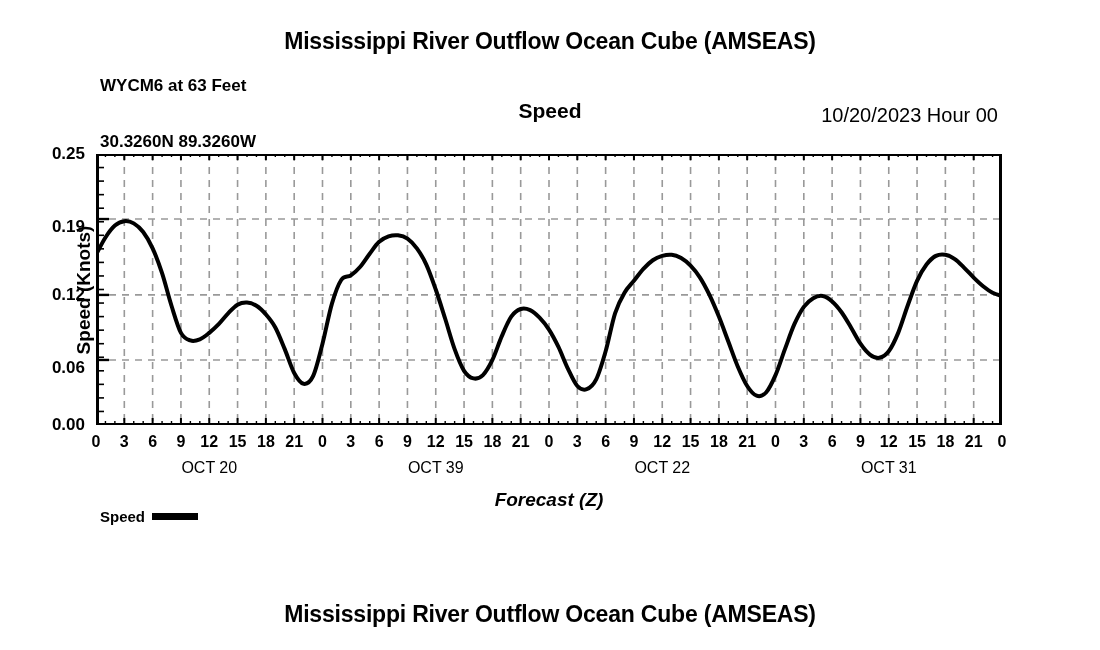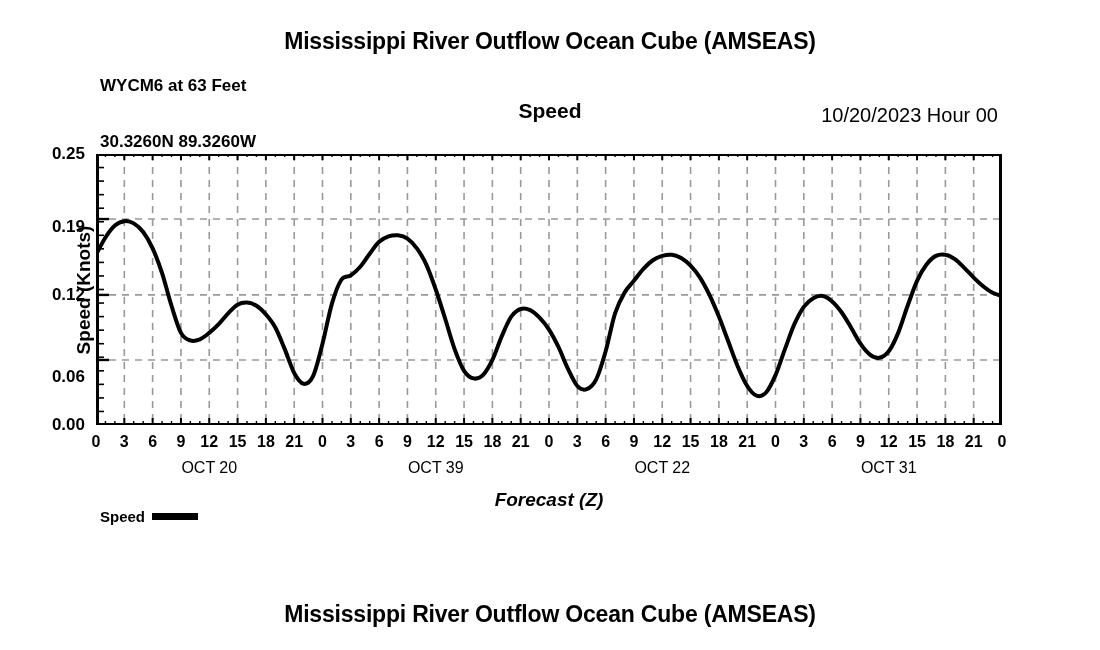--- a/index.html
+++ b/index.html
@@ -407,21 +407,21 @@
         <line x1="0" y1="140.92000000000002" x2="13" y2="140.92000000000002" stroke="#000" stroke-width="2.4"></line>
         <line x1="0" y1="65.03999999999999" x2="13" y2="65.03999999999999" stroke="#000" stroke-width="2.4"></line>
         <line x1="0" y1="0" x2="13" y2="0" stroke="#000" stroke-width="2.4"></line>
         <path d="M 0.00 100.81 C 1.57 97.92, 6.29 88.35, 9.44 83.47 C 12.58 78.59, 15.73 74.25, 18.88 71.54 C 22.02 68.83, 25.17 67.57, 28.31 67.21 C 31.46 66.85, 34.60 67.57, 37.75 69.38 C 40.90 71.18, 44.04 73.89, 47.19 78.05 C 50.33 82.20, 53.48 87.44, 56.63 94.31 C 59.77 101.17, 62.92 109.66, 66.06 119.24 C 69.21 128.82, 72.35 141.82, 75.50 151.76 C 78.65 161.70, 81.79 173.08, 84.94 178.86 C 88.08 184.64, 91.23 185.36, 94.38 186.45 C 97.52 187.53, 100.67 186.63, 103.81 185.36 C 106.96 184.10, 110.10 181.39, 113.25 178.86 C 116.40 176.33, 119.54 173.44, 122.69 170.19 C 125.83 166.94, 128.98 162.60, 132.13 159.35 C 135.27 156.10, 138.42 152.48, 141.56 150.68 C 144.71 148.87, 147.85 148.33, 151.00 148.51 C 154.15 148.69, 157.29 149.77, 160.44 151.76 C 163.58 153.75, 166.73 156.82, 169.88 160.43 C 173.02 164.05, 176.17 167.66, 179.31 173.44 C 182.46 179.22, 185.60 187.53, 188.75 195.12 C 191.90 202.71, 195.04 213.19, 198.19 218.97 C 201.33 224.75, 204.48 229.27, 207.63 229.81 C 210.77 230.35, 213.92 228.90, 217.06 222.22 C 220.21 215.54, 223.35 201.80, 226.50 189.70 C 229.65 177.60, 232.79 160.25, 235.94 149.59 C 239.08 138.93, 242.23 130.44, 245.37 125.74 C 248.52 121.05, 251.67 123.58, 254.81 121.41 C 257.96 119.24, 261.10 116.35, 264.25 112.74 C 267.40 109.12, 270.54 103.88, 273.69 99.73 C 276.83 95.57, 279.98 90.69, 283.13 87.80 C 286.27 84.91, 289.42 83.47, 292.56 82.38 C 295.71 81.30, 298.85 80.94, 302.00 81.30 C 305.15 81.66, 308.29 82.38, 311.44 84.55 C 314.58 86.72, 317.73 89.97, 320.88 94.31 C 324.02 98.64, 327.17 103.70, 330.31 110.57 C 333.46 117.43, 336.60 126.47, 339.75 135.50 C 342.90 144.53, 346.04 154.83, 349.19 164.77 C 352.33 174.70, 355.48 186.45, 358.63 195.12 C 361.77 203.79, 364.92 211.92, 368.06 216.80 C 371.21 221.68, 374.35 223.67, 377.50 224.39 C 380.65 225.11, 383.79 224.21, 386.94 221.14 C 390.08 218.06, 393.23 212.46, 396.38 205.96 C 399.52 199.46, 402.67 189.34, 405.81 182.11 C 408.96 174.89, 412.10 167.12, 415.25 162.60 C 418.40 158.08, 421.54 156.10, 424.69 155.01 C 427.83 153.93, 430.98 154.65, 434.13 156.10 C 437.27 157.54, 440.42 160.43, 443.56 163.68 C 446.71 166.94, 449.85 170.73, 453.00 175.61 C 456.15 180.49, 459.29 186.45, 462.44 192.95 C 465.58 199.46, 468.73 208.13, 471.88 214.63 C 475.02 221.14, 478.17 228.54, 481.31 231.98 C 484.46 235.41, 487.60 236.31, 490.75 235.23 C 493.90 234.14, 497.04 231.80, 500.19 225.47 C 503.33 219.15, 506.48 208.31, 509.63 197.29 C 512.77 186.27, 515.92 169.10, 519.06 159.35 C 522.21 149.59, 525.35 144.17, 528.50 138.75 C 531.65 133.33, 534.79 130.80, 537.94 126.83 C 541.08 122.85, 544.23 118.34, 547.38 114.90 C 550.52 111.47, 553.67 108.40, 556.81 106.23 C 559.96 104.06, 563.10 102.80, 566.25 101.90 C 569.40 100.99, 572.54 100.45, 575.69 100.81 C 578.83 101.17, 581.98 102.26, 585.13 104.06 C 588.27 105.87, 591.42 108.40, 594.56 111.65 C 597.71 114.90, 600.85 118.70, 604.00 123.58 C 607.15 128.45, 610.29 134.42, 613.44 140.92 C 616.58 147.42, 619.73 154.83, 622.88 162.60 C 626.02 170.37, 629.17 179.22, 632.31 187.53 C 635.46 195.84, 638.60 205.06, 641.75 212.46 C 644.90 219.87, 648.04 227.10, 651.19 231.98 C 654.33 236.85, 657.48 240.65, 660.63 241.73 C 663.77 242.82, 666.92 241.91, 670.06 238.48 C 673.21 235.05, 676.35 228.36, 679.50 221.14 C 682.65 213.91, 685.79 203.61, 688.94 195.12 C 692.08 186.63, 695.23 177.23, 698.38 170.19 C 701.52 163.14, 704.67 157.18, 707.81 152.84 C 710.96 148.51, 714.10 145.98, 717.25 144.17 C 720.40 142.37, 723.54 141.46, 726.69 142.00 C 729.83 142.55, 732.98 144.71, 736.13 147.42 C 739.27 150.13, 742.42 153.93, 745.56 158.26 C 748.71 162.60, 751.85 168.20, 755.00 173.44 C 758.15 178.68, 761.29 185.18, 764.44 189.70 C 767.58 194.22, 770.73 198.19, 773.88 200.54 C 777.02 202.89, 780.17 204.33, 783.31 203.79 C 786.46 203.25, 789.60 201.44, 792.75 197.29 C 795.90 193.13, 799.04 186.45, 802.19 178.86 C 805.33 171.27, 808.48 160.43, 811.63 151.76 C 814.77 143.09, 817.92 133.69, 821.06 126.83 C 824.21 119.96, 827.35 114.72, 830.50 110.57 C 833.65 106.41, 836.79 103.52, 839.94 101.90 C 843.08 100.27, 846.23 100.27, 849.38 100.81 C 852.52 101.35, 855.67 102.98, 858.81 105.15 C 861.96 107.32, 865.10 110.75, 868.25 113.82 C 871.40 116.89, 874.54 120.50, 877.69 123.58 C 880.83 126.65, 883.98 129.72, 887.13 132.25 C 890.27 134.78, 893.42 137.13, 896.56 138.75 C 899.71 140.38, 904.43 141.46, 906.00 142.00" fill="none" stroke="#000000" stroke-width="4" stroke-linejoin="round" stroke-linecap="round"></path>
       </svg>
     <div class="plot-frame"></div>
 
     <div class="ylabel-axis">Speed (Knots)</div>
     <div id="ytick-holder">
         <div class="ytick-label" style="top: 271px;">0.00</div>
-        <div class="ytick-label" style="top: 223px; text-align: right;">0.06</div>
+        <div class="ytick-label" style="top: 214px; text-align: right;">0.06</div>
         <div class="ytick-label" style="top: 140.92px;">0.12</div>
         <div class="ytick-label" style="top: 73px;">0.19</div>
         <div class="ytick-label" style="top: 0px;">0.25</div>
       </div>
     <div id="xtick-holder">
         <div class="xtick-label" style="left: 0px;">0</div>
         <div class="xtick-label" style="left: 28.3125px;">3</div>
         <div class="xtick-label" style="left: 56.625px;">6</div>
         <div class="xtick-label" style="left: 84.9375px;">9</div>
         <div class="xtick-label" style="left: 113.25px;">12</div>

